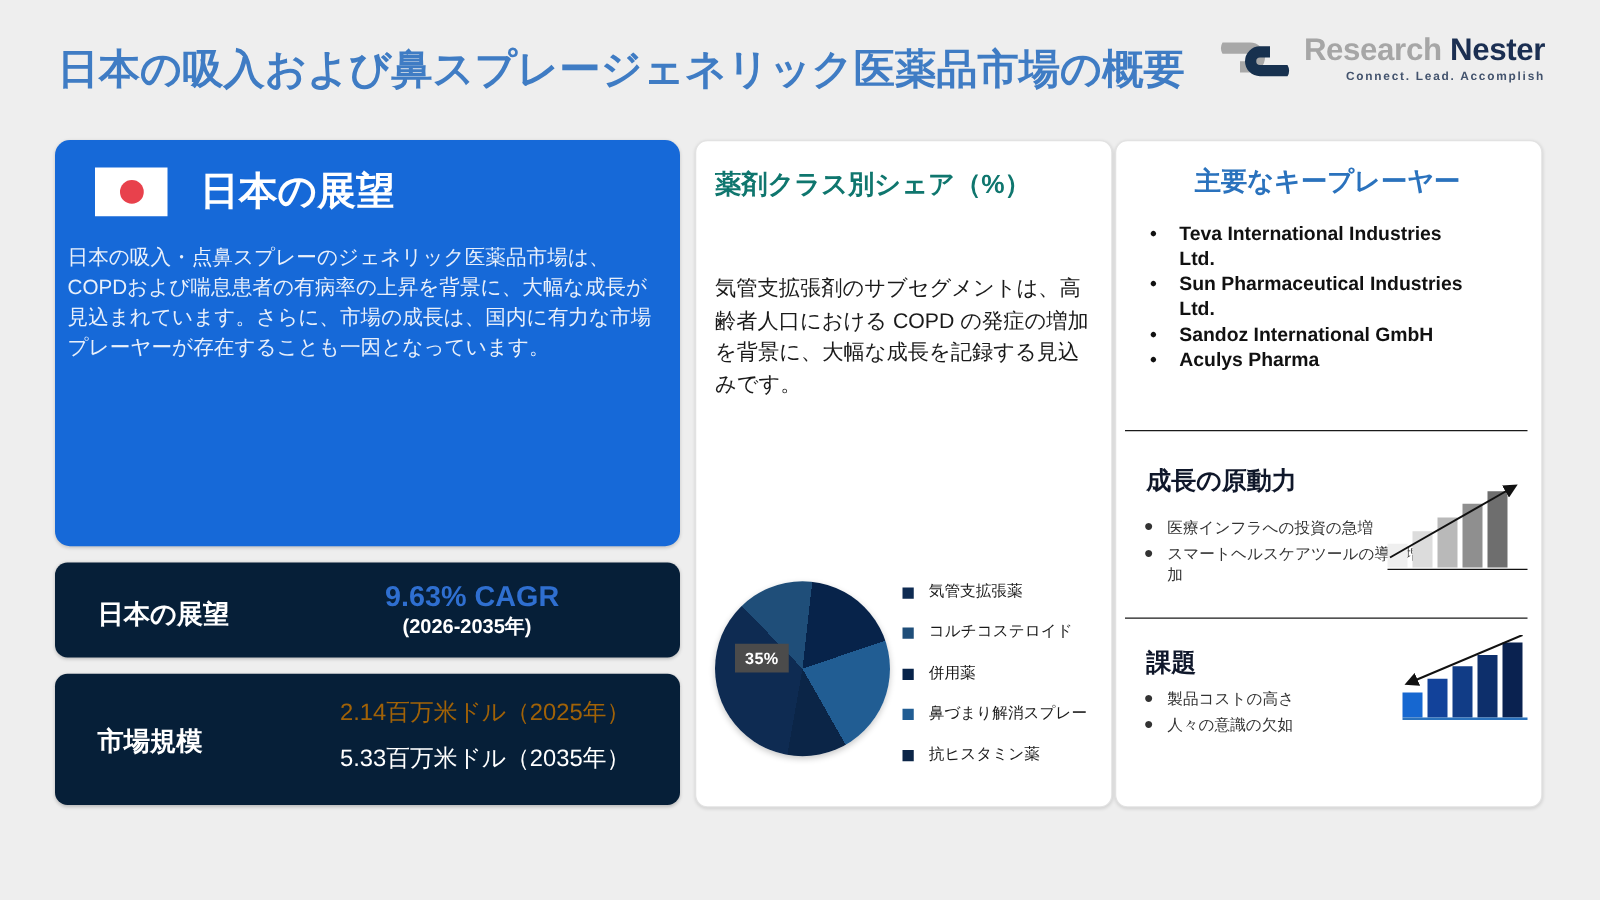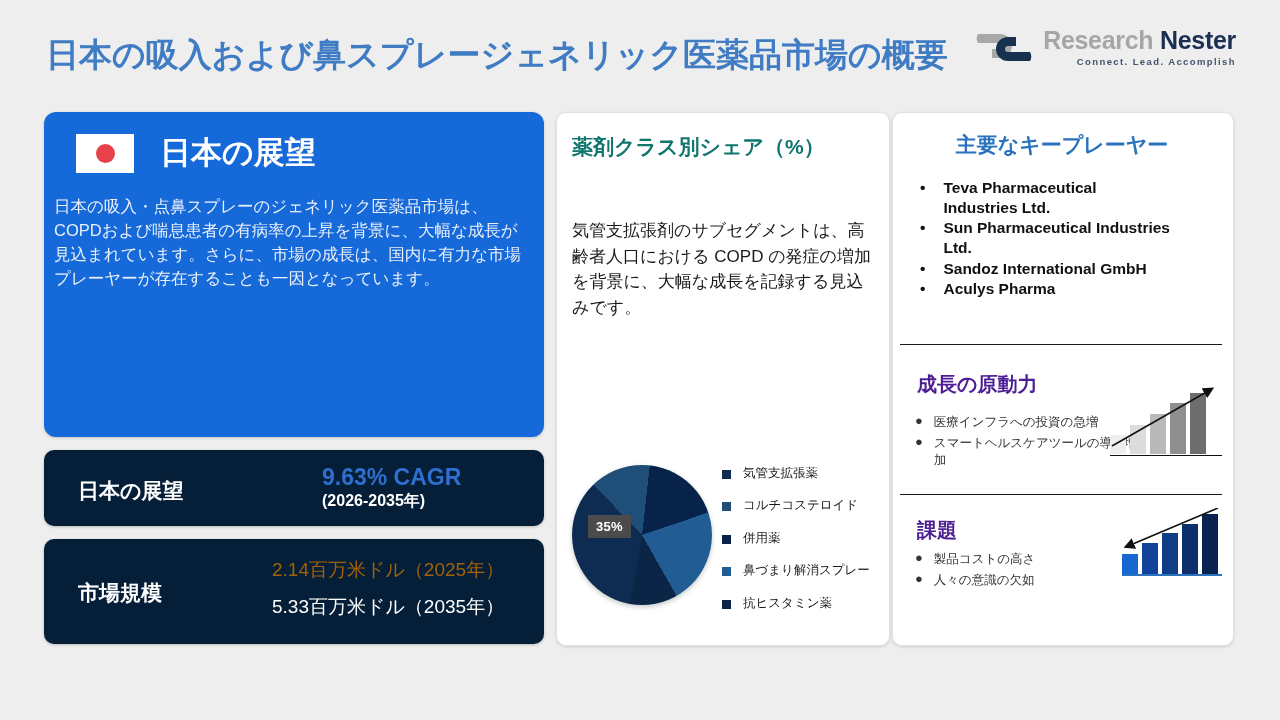--- a/index.html
+++ b/index.html
@@ -52,21 +52,21 @@
     box-shadow:0 1px 3px rgba(0,0,0,.22);
   }
   .dark-box.b1{top:450px;width:500px;height:76px;}
   .dark-box.b2{top:539px;width:500px;height:105px;}
   .db-label{
     position:absolute;color:#ffffff;font-size:21px;font-weight:bold;
   }
   .db-b1-label{left:78px;top:477px;}
   .db-b2-label{left:78px;top:579px;}
   .db-cagr{
-    position:absolute;left:322px;top:464px;
+    position:absolute;left:308px;top:464px;
     font-size:23px;font-weight:bold;color:#2f6fd0;
   }
   .db-cagr-years{
     position:absolute;left:322px;top:491px;
     font-size:16px;font-weight:bold;color:#ffffff;
   }
   .db-size1{position:absolute;left:272px;top:557px;font-size:19px;color:#a16207;}
   .db-size2{position:absolute;left:272px;top:594px;font-size:19px;color:#ffffff;}
 
   
@@ -108,21 +108,21 @@
     position:absolute;left:892px;top:131px;width:340px;text-align:center;
     font-size:21px;font-weight:bold;color:#2a72bd;
   }
   .players-list{position:absolute;left:920px;top:178px;width:250px;}
   .bullet-row{display:flex;gap:18px;font-size:15.5px;font-weight:bold;color:#111111;line-height:1.27;margin-bottom:1px;}
   .bullet-row .b{flex:0 0 auto;}
   .divider{position:absolute;left:900px;width:322px;height:1px;background:#1a1a1a;}
   .divider.d1{top:344px;}
   .divider.d2{top:494px;}
 
-  .sec-title{position:absolute;font-size:20px;font-weight:bold;color:#4c1d95;}
+  .sec-title{position:absolute;font-size:20px;font-weight:bold;color:#0f172a;}
   .gd-title{left:917px;top:371px;}
   .ch-title{left:917px;top:517px;}
 
   .sec-list{position:absolute;width:225px;}
   .gd-list{left:915px;top:414px;}
   .ch-list{left:915px;top:551px;}
   .sec-li{display:flex;gap:11px;font-size:12.5px;color:#333333;line-height:1.3;margin-bottom:5px;}
   .sec-li .dot{flex:0 0 auto;font-size:13px;line-height:1.15;}
 
   .minichart{position:absolute;}
@@ -211,21 +211,21 @@
         <span class="legend-swatch" style="background: rgb(11, 37, 71);"></span>
         <span class="legend-text">抗ヒスタミン薬</span>
       </div>
     </div>
 
   <div class="right-panel"></div>
   <div class="players-title">主要なキープレーヤー</div>
   <div class="players-list" id="playersEl">
       <div class="bullet-row">
         <span class="b">•</span>
-        <span>Teva Pharmaceutical Industries Ltd.</span>
+        <span>Teva International Industries Ltd.</span>
       </div>
       <div class="bullet-row">
         <span class="b">•</span>
         <span>Sun Pharmaceutical Industries Ltd.</span>
       </div>
       <div class="bullet-row">
         <span class="b">•</span>
         <span>Sandoz International GmbH</span>
       </div>
       <div class="bullet-row">

